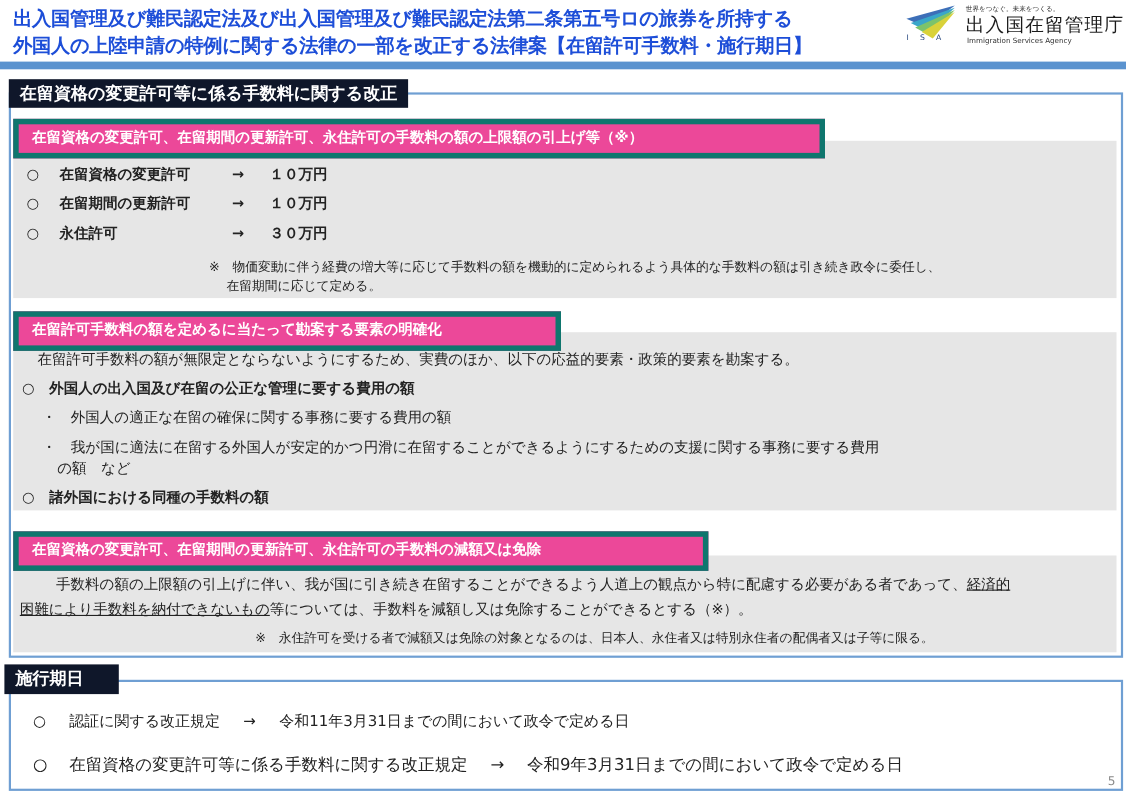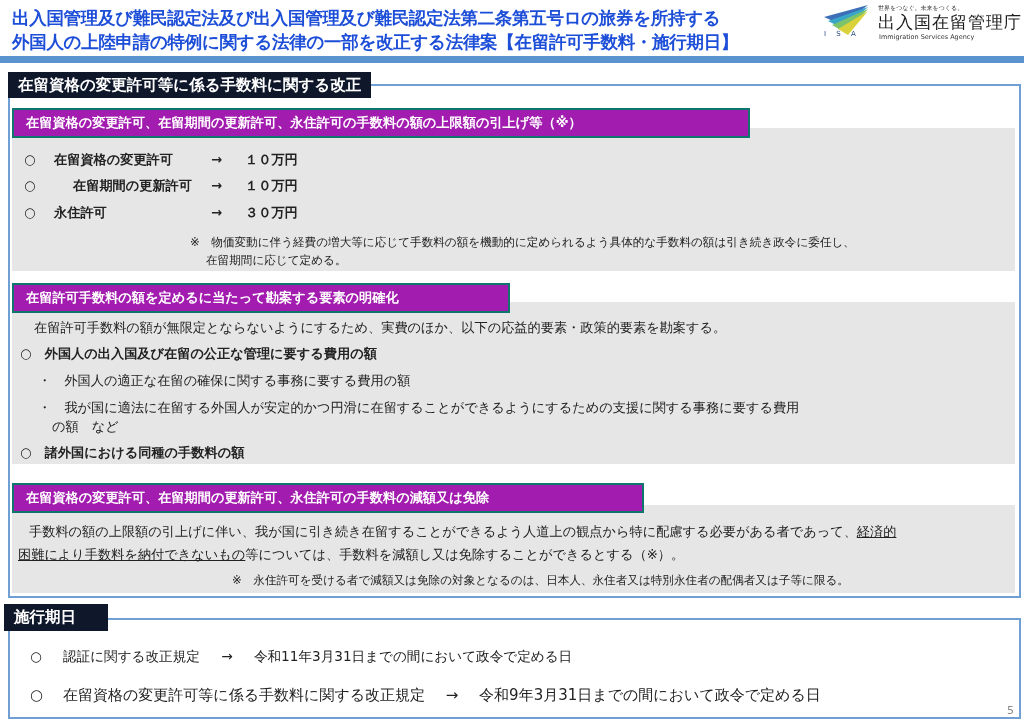--- a/index.html
+++ b/index.html
@@ -23,23 +23,23 @@
   .logo-en { position: absolute; left: 57px; top: 30px; font-size: 6.5px; color: #333; white-space: nowrap; }
 
   .section-box {
     position: absolute; border: 2px solid #6f9fd3; background: #fff;
   }
   .section-tab {
     position: absolute; background: #0f172a; color: #fff; font-weight: bold;
     font-size: 15.5px; line-height: 26px; padding: 0 10px; white-space: nowrap;
   }
   .sub-head {
-    position: absolute; background: #a21caf; color: #fff; font-weight: bold;
+    position: absolute; background: #ec4899; color: #fff; font-weight: bold;
     font-size: 13.2px; line-height: 26px; padding: 0 12px; white-space: nowrap;
-    border: 2px solid #0f766e;
+    border: 5px solid #0f766e;
   }
   .gray { position: absolute; background: #e6e6e6; }
   .line { position: absolute; white-space: nowrap; font-size: 13.2px; line-height: 20px; }
   .bold { font-weight: bold; }
   .small { font-size: 11.6px; }
   .u { text-decoration: underline; }
   .page-num { position: absolute; right: 10px; bottom: 6px; color: #8a8a8a; font-size: 11px; }
 </style>
 </head>
 <body>
@@ -68,41 +68,41 @@
 <div class="section-tab" style="left:8px; top:72px; height:26px;">在留資格の変更許可等に係る手数料に関する改正</div>
 
 <div class="gray" style="left:12px; top:128px; width:1003px; height:143px;"></div>
 <div class="sub-head" style="left:12px; top:108px; width:738px;">在留資格の変更許可、在留期間の更新許可、永住許可の手数料の額の上限額の引上げ等（※）</div>
 
 <div>
   <div class="line bold" style="left:24px; top:150px;">
     <span style="display:inline-block;width:30px;">○</span><span style="display:inline-block;width:157px;">在留資格の変更許可</span><span style="display:inline-block;width:34px;">→</span><span>１０万円</span>
   </div>
   <div class="line bold" style="left:24px; top:176px;">
-    <span style="display:inline-block;width:30px;">○</span><span style="display:inline-block;width:157px;text-align:center;">在留期間の更新許可</span><span style="display:inline-block;width:34px;">→</span><span>１０万円</span>
+    <span style="display:inline-block;width:30px;">○</span><span style="display:inline-block;width:157px;">在留期間の更新許可</span><span style="display:inline-block;width:34px;">→</span><span>１０万円</span>
   </div>
   <div class="line bold" style="left:24px; top:203px;">
     <span style="display:inline-block;width:30px;">○</span><span style="display:inline-block;width:157px;">永住許可</span><span style="display:inline-block;width:34px;">→</span><span>３０万円</span>
   </div>
 </div>
 <div class="line small" style="left:190px; top:232px;">※　物価変動に伴う経費の増大等に応じて手数料の額を機動的に定められるよう具体的な手数料の額は引き続き政令に委任し、</div>
 <div class="line small" style="left:206px; top:250px;">在留期間に応じて定める。</div>
 
 <div class="gray" style="left:12px; top:302px; width:1003px; height:162px;"></div>
 <div class="sub-head" style="left:12px; top:283px; width:498px;">在留許可手数料の額を定めるに当たって勘案する要素の明確化</div>
 <div class="line" style="left:34px; top:318px;">在留許可手数料の額が無限定とならないようにするため、実費のほか、以下の応益的要素・政策的要素を勘案する。</div>
 <div class="line bold" style="left:20px; top:344px;">○　外国人の出入国及び在留の公正な管理に要する費用の額</div>
 <div class="line" style="left:38px; top:371px;">・　外国人の適正な在留の確保に関する事務に要する費用の額</div>
 <div class="line" style="left:38px; top:398px;">・　我が国に適法に在留する外国人が安定的かつ円滑に在留することができるようにするための支援に関する事務に要する費用</div>
 <div class="line" style="left:52px; top:417px;">の額　など</div>
 <div class="line bold" style="left:20px; top:443px;">○　諸外国における同種の手数料の額</div>
 
 <div class="gray" style="left:12px; top:505px; width:1003px; height:88px;"></div>
 <div class="sub-head" style="left:12px; top:483px; width:632px;">在留資格の変更許可、在留期間の更新許可、永住許可の手数料の減額又は免除</div>
-<div class="line" style="left:29px; top:522px;">
+<div class="line" style="left:51px; top:522px;">
   <span>手数料の額の上限額の引上げに伴い、我が国に引き続き在留することができるよう人道上の観点から特に配慮する必要がある者であって、</span><span class="u">経済的</span>
 </div>
 <div class="line" style="left:18px; top:545px;">
   <span class="u">困難により手数料を納付できないもの</span><span>等については、手数料を減額し又は免除することができるとする（※）。</span>
 </div>
 <div class="line small" style="left:232px; top:570px;">※　永住許可を受ける者で減額又は免除の対象となるのは、日本人、永住者又は特別永住者の配偶者又は子等に限る。</div>
 
 <div class="section-box" style="left:8px; top:618px; width:1013px; height:101px;"></div>
 <div class="section-tab" style="left:4px; top:604px; height:27px; width:104px;">施行期日</div>
 

